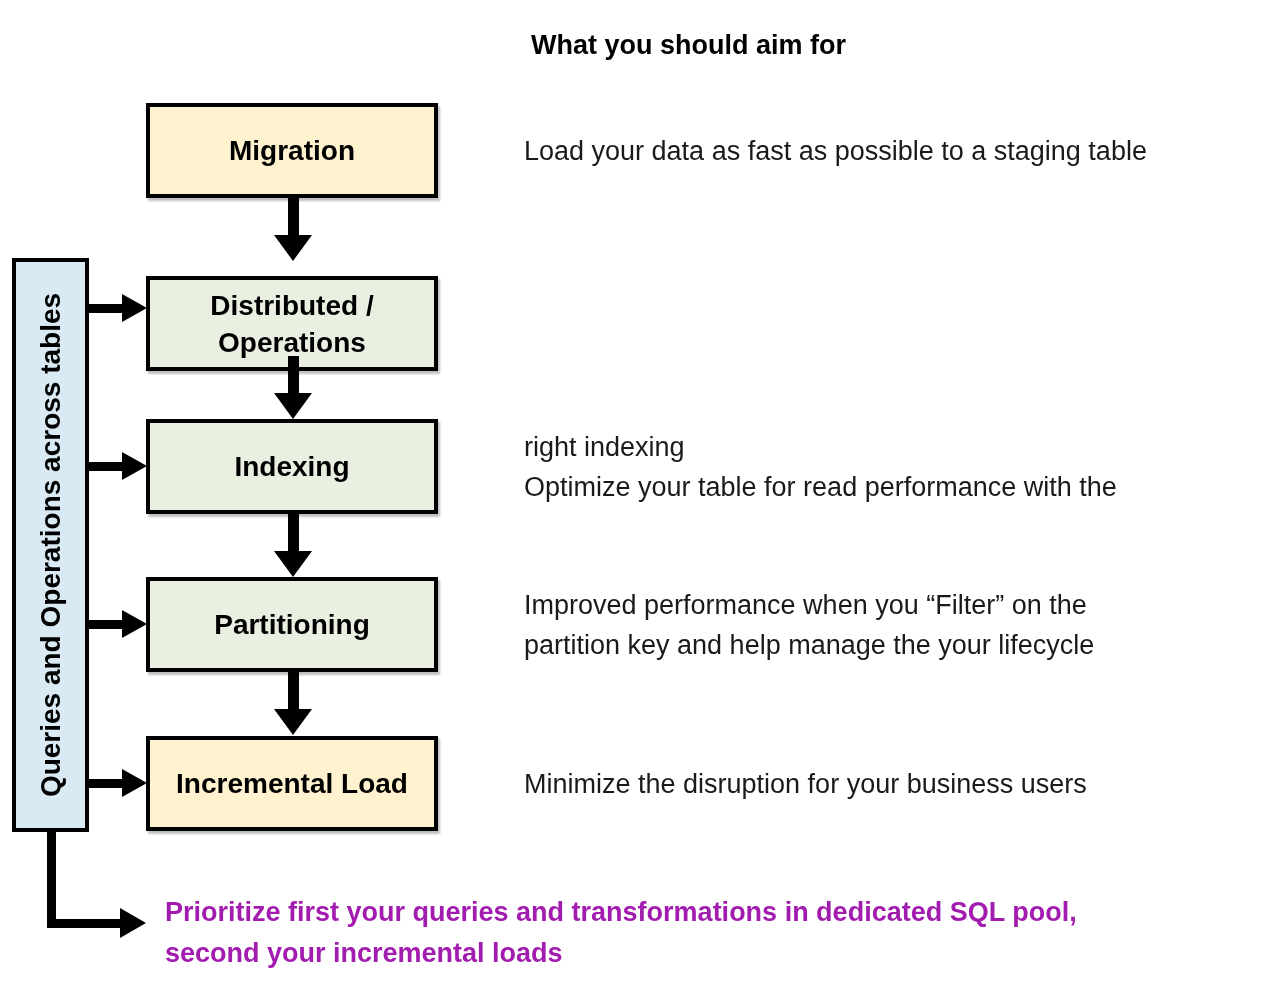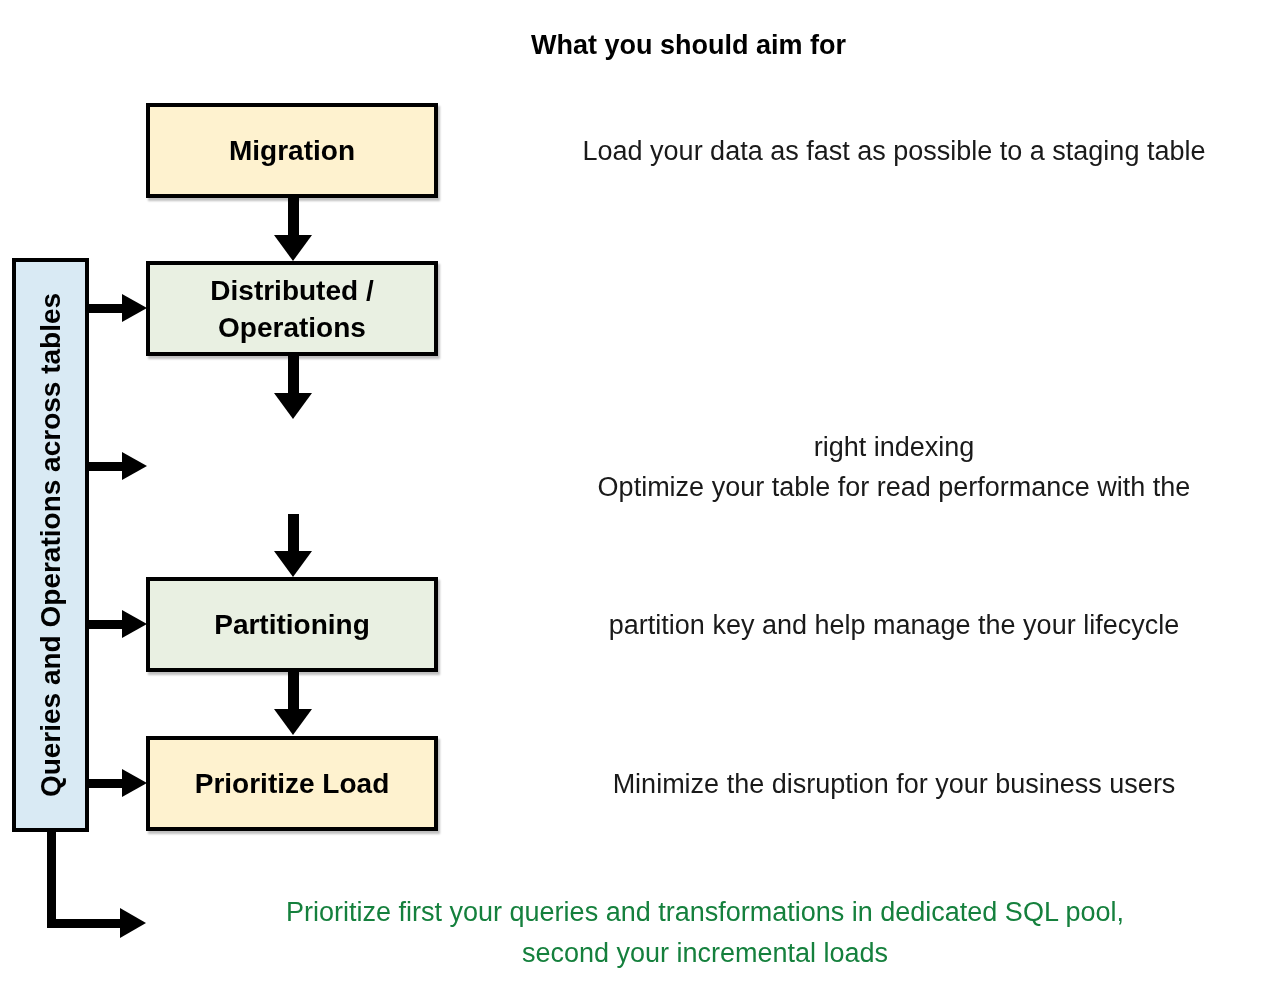--- a/index.html
+++ b/index.html
@@ -55,51 +55,54 @@
   .arr-elbow .vseg{position:absolute;display:block;left:0;top:0;width:9px;height:98px;background:#000;}
   .arr-elbow .hseg{position:absolute;display:block;left:0;top:89px;width:74px;height:9px;background:#000;}
   .arr-elbow .head{position:absolute;display:block;left:73px;top:78px;width:0;height:0;
     border-top:15px solid transparent;border-bottom:15px solid transparent;border-left:26px solid #000;}
   
   .desc{
     position:absolute;left:524px;width:740px;
     display:flex;flex-direction:column;justify-content:center;
     font-size:27px;line-height:40px;color:var(--text,#1a1a1a);
   }
-  .dline{display:block;text-align:center;}
+  .dline{display:block;}
   
   .bottom-note{
     position:absolute;left:165px;top:892px;width:1080px;
-    font-size:27px;font-weight:normal;color:#15803d;line-height:41px;
+    font-size:27px;font-weight:bold;color:#a21caf;line-height:41px;
   }
   .bottom-note .dline{display:block;}
 </style>
 </head>
 <body>
 
 <div class="canvas">
 
   <div class="title">What you should aim for</div>
 
   <div class="sidebar">
     <div class="sidebar-label">Queries and Operations across tables</div>
   </div>
 
   <div class="fbox yellow" style="top:103px">
     <span class="bline">Migration</span>
   </div>
-  <div class="fbox green" style="top:261px">
+  <div class="fbox green" style="top:276px">
     <span class="bline">Distributed /</span>
     <span class="bline">Operations</span>
+  </div>
+  <div class="fbox green" style="top:419px">
+    <span class="bline">Indexing</span>
   </div>
   <div class="fbox green" style="top:577px">
     <span class="bline">Partitioning</span>
   </div>
   <div class="fbox yellow" style="top:736px">
-    <span class="bline">Prioritize Load</span>
+    <span class="bline">Incremental Load</span>
   </div>
 
   <div class="arr-v" style="top:198px">
       <i class="shaft"></i>
       <i class="head"></i>
     </div>
   <div class="arr-v" style="top:356px">
       <i class="shaft"></i>
       <i class="head"></i>
     </div>
@@ -136,20 +139,21 @@
   </div>
 
   <div class="desc" style="top:103px;height:95px">
     <span class="dline">Load your data as fast as possible to a staging table</span>
   </div>
   <div class="desc" style="top:419px;height:95px">
     <span class="dline">right indexing</span>
     <span class="dline">Optimize your table for read performance with the</span>
   </div>
   <div class="desc" style="top:577px;height:95px">
+    <span class="dline">Improved performance when you “Filter” on the</span>
     <span class="dline">partition key and help manage the your lifecycle</span>
   </div>
   <div class="desc" style="top:736px;height:95px">
     <span class="dline">Minimize the disruption for your business users</span>
   </div>
 
   <div class="bottom-note">
     <span class="dline">Prioritize first your queries and transformations in dedicated SQL pool,</span>
     <span class="dline">second your incremental loads</span>
   </div>

